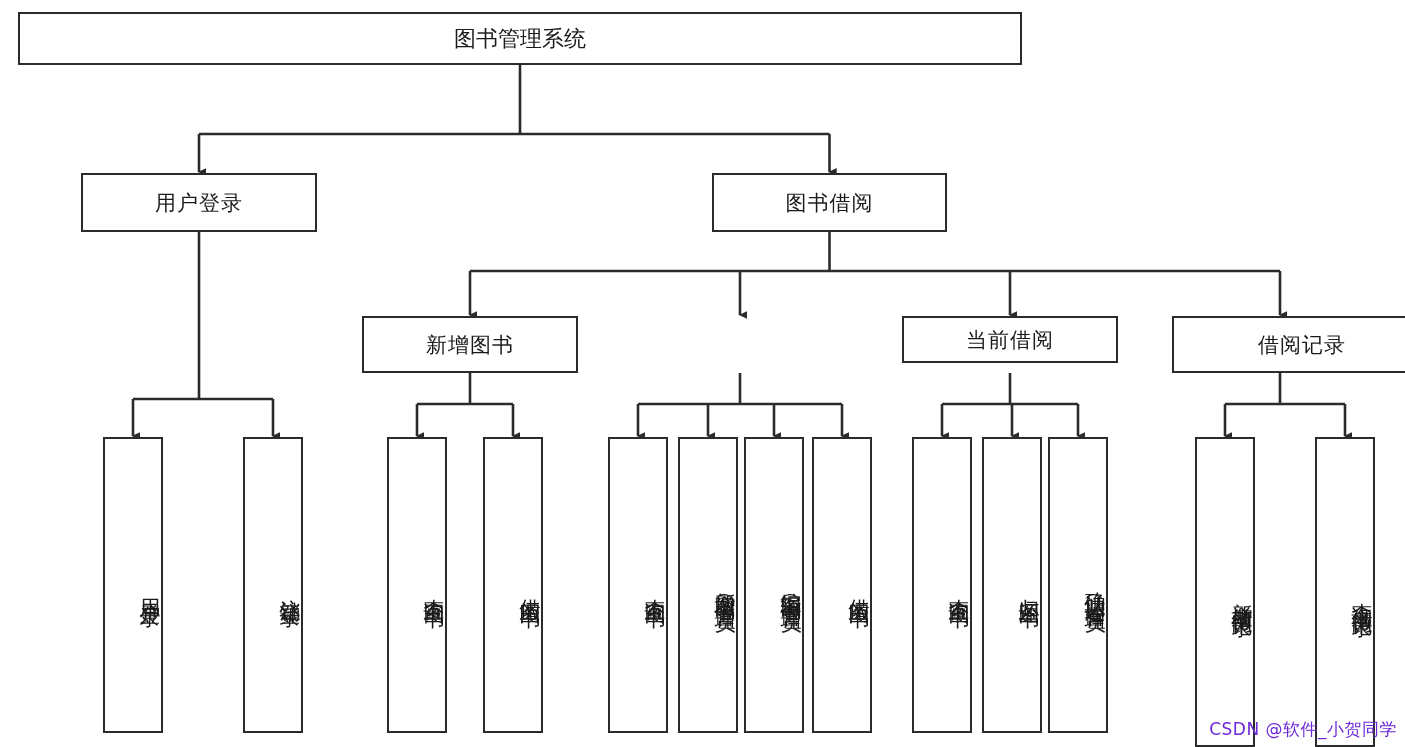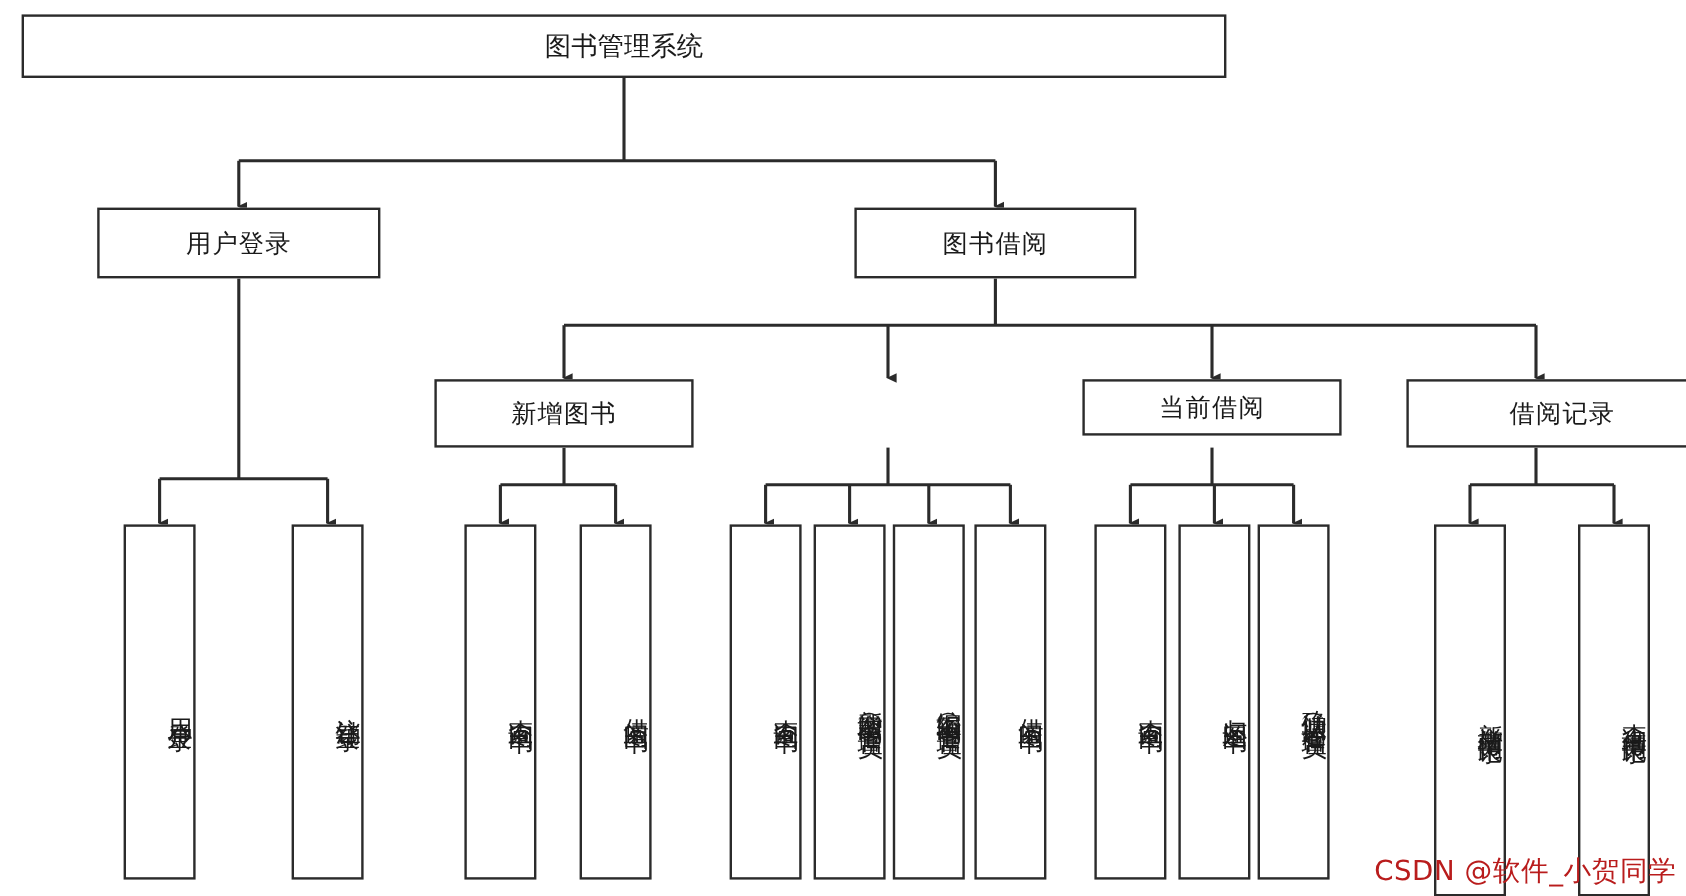--- a/index.html
+++ b/index.html
@@ -54,22 +54,22 @@
   .node.vert .vlabel {
     writing-mode: vertical-rl;
     text-orientation: upright;
     line-height: 1.05;
     white-space: nowrap;
   }
   .watermark {
     position: absolute;
     right: 8px;
     bottom: 6px;
-    font-size: 23px;
-    color: #b91c1c;
+    font-size: 17px;
+    color: #6d28d9;
     z-index: 5;
     white-space: nowrap;
     letter-spacing: 0.5px;
   }
 </style>
 </head>
 <body>
 
 <div id="canvas">
   <svg id="edges" viewBox="0 0 1405 747" xmlns="http://www.w3.org/2000/svg" aria-hidden="true">

